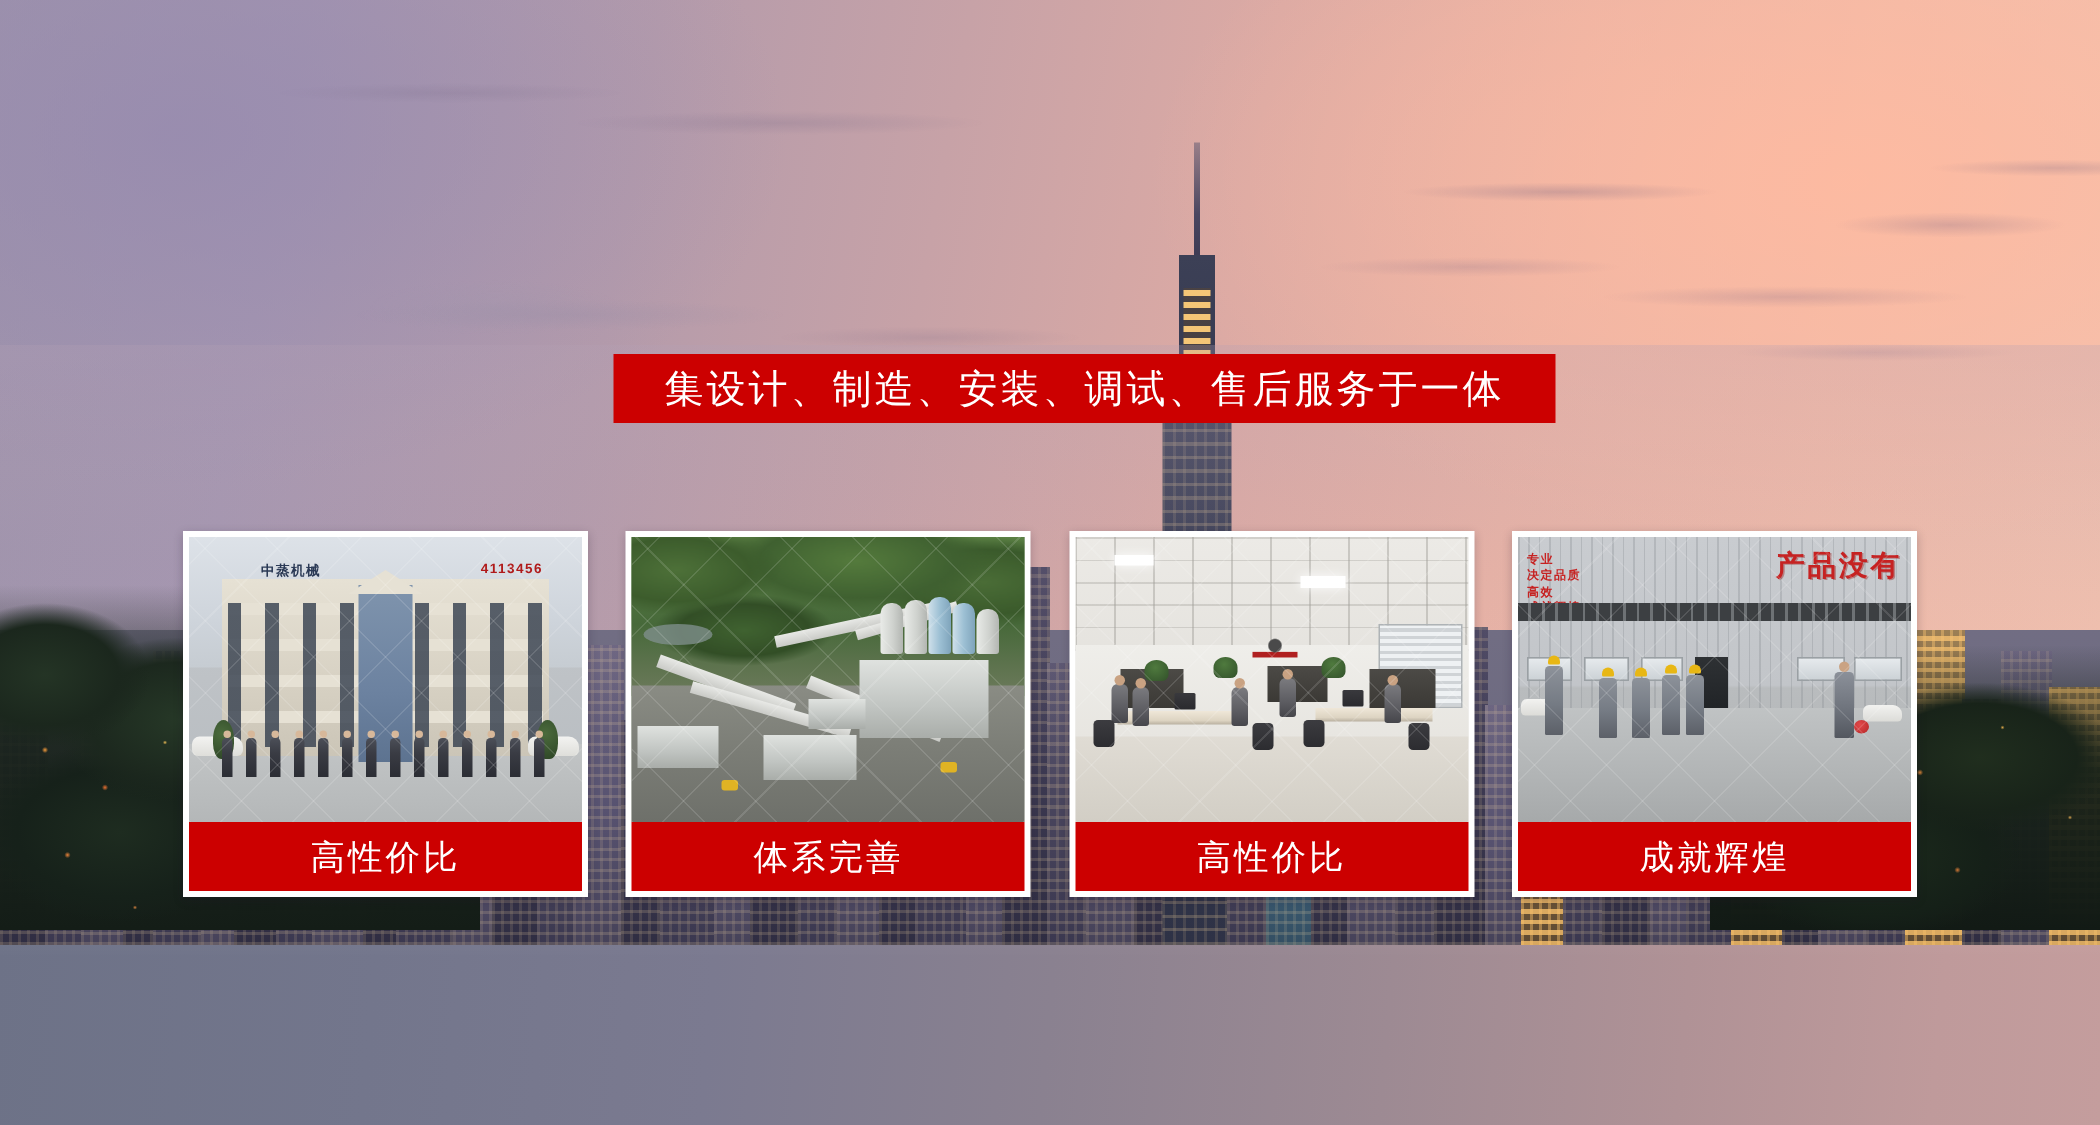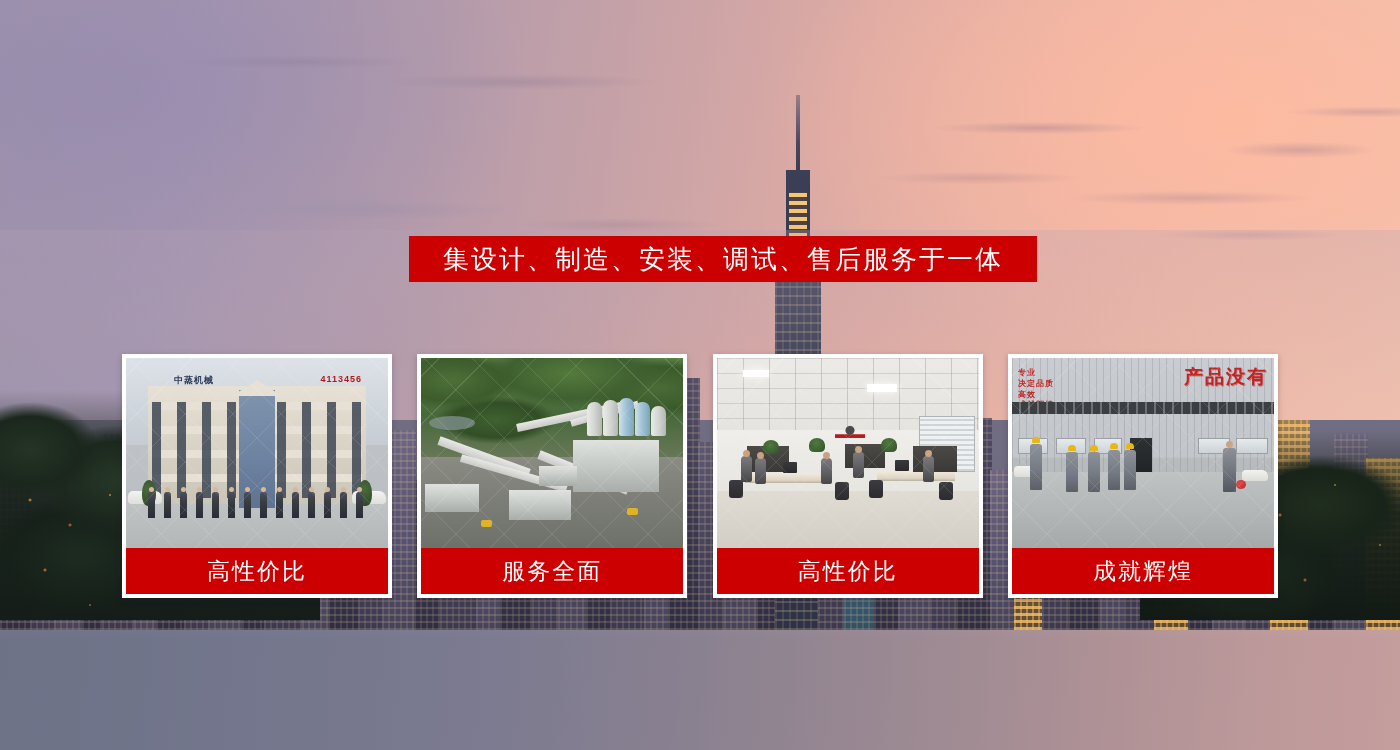--- a/index.html
+++ b/index.html
@@ -631,21 +631,21 @@
         <div class="shed" style="left:118px; top:108px; width:38px; height:20px;"></div>
         <div class="silo" style="left:166px; top:44px; height:34px;"></div>
         <div class="silo" style="left:182px; top:42px; height:36px;"></div>
         <div class="silo b" style="left:198px; top:40px; height:38px;"></div>
         <div class="silo b" style="left:214px; top:44px; height:34px;"></div>
         <div class="silo" style="left:230px; top:48px; height:30px;"></div>
         <div class="dig" style="left:60px; top:162px;"></div>
         <div class="dig" style="left:206px; top:150px;"></div>
         <div class="wm"></div>
       </div>
-      <div class="card-label">服务全面</div>
+      <div class="card-label">体系完善</div>
     </div>
 
     <div class="card">
       <div class="card-photo p3">
         <div class="ceil"></div>
         <div class="panel" style="left:26px; top:12px; width:26px; height:7px;"></div>
         <div class="panel" style="left:150px; top:26px; width:30px; height:8px;"></div>
         <div class="wall"></div>
         <div class="blinds"></div>
         <div class="logo"></div>

